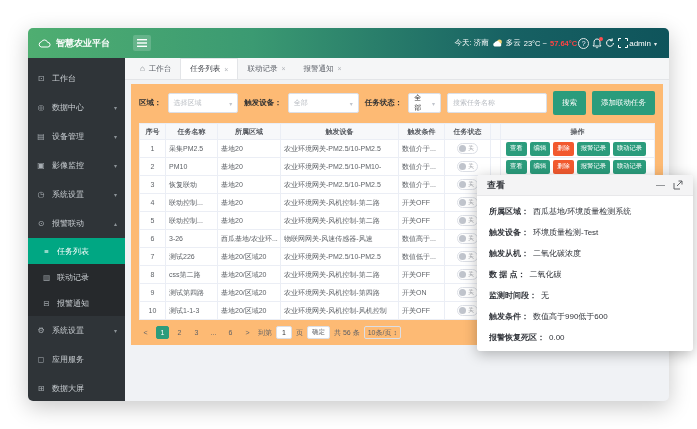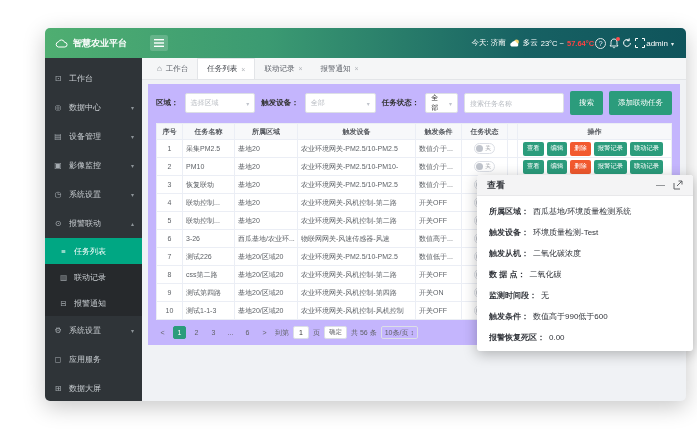--- a/index.html
+++ b/index.html
@@ -1,18 +1,18 @@
 <!DOCTYPE html>
 <html><head>
 <meta charset="utf-8">
 <style>
   html,body{margin:0;padding:0;width:697px;height:429px;overflow:hidden;background:#fff;
     font-family:"Liberation Sans","DejaVu Sans",sans-serif;-webkit-font-smoothing:antialiased;}
   *{box-sizing:border-box;}
-  .window{position:absolute;left:45px;top:28px;width:641px;height:373px;border-radius:5px;
+  .window{position:absolute;left:28px;top:28px;width:641px;height:373px;border-radius:5px;
     overflow:hidden;box-shadow:0 6px 22px rgba(0,0,0,.22);background:#f0f2f5;}
   
   .topbar{height:30px;display:flex;align-items:center;
     background:linear-gradient(90deg,#4fae71 0%,#3b9a72 35%,#176163 75%,#0f545b 100%);color:#fff;}
   .logo{width:97px;display:flex;align-items:center;gap:5px;padding-left:10px;flex:none;}
   .logo svg{flex:none;}
   .logo-title{font-size:9px;font-weight:bold;white-space:nowrap;}
   .burger{width:18px;height:16px;margin-left:8px;border-radius:2px;background:rgba(255,255,255,.18);
     display:flex;align-items:center;justify-content:center;cursor:pointer;}
   .top-right{margin-left:auto;display:flex;align-items:center;padding-right:12px;font-size:7.5px;}
@@ -36,30 +36,30 @@
   .s-item.active .glyph{color:#fff;}
   .main{flex:1;display:flex;flex-direction:column;min-width:0;}
   
   .tabbar{height:22px;background:#f5f6f7;border-bottom:1px solid #e3e5e8;display:flex;align-items:flex-end;
     padding-left:6px;font-size:7.5px;color:#5a5e66;}
   .tab{height:21px;display:flex;align-items:center;gap:4px;padding:0 9px;cursor:pointer;white-space:nowrap;}
   .tab .ticon{font-size:8px;color:#7c8087;}
   .tab .tclose{font-size:7px;color:#b0b3b8;}
   .tab.active{background:#fff;border:1px solid #e3e5e8;border-bottom:none;color:#3c3f45;}
   
-  .card{background:#c4b5fd;margin:4px 6px 0 6px;padding:7px 8px 6px 8px;}
+  .card{background:#fdba74;margin:4px 6px 0 6px;padding:7px 8px 6px 8px;}
   .filters{display:flex;align-items:center;gap:6px;font-size:7.5px;color:#333;}
   .f-label{font-weight:bold;white-space:nowrap;}
   .sel{height:20px;border:1px solid #dcdfe6;border-radius:2px;background:#fff;display:flex;align-items:center;
     padding:0 5px;cursor:pointer;color:#b8bcc2;font-size:7px;}
   .sel .sel-arrow{margin-left:auto;color:#c0c4cc;font-size:6px;padding-left:4px;}
   .sel.w-lg{width:108px;}
   .sel.w-sm{width:46px;color:#333;}
   .txt-input{height:20px;width:100px;border:1px solid #dcdfe6;border-radius:2px;padding:0 5px;font-size:7px;
-    color:#333;outline:none;font-family:Liberation Sans, sans-serif;}
+    color:#333;outline:none;font-family:Liberation Mono, monospace;}
   .txt-input::placeholder{color:#b8bcc2;}
   .btn{height:24px;border:none;border-radius:2px;background:#2b9c7c;color:#fff;font-size:7.5px;
     padding:0 9px;cursor:pointer;white-space:nowrap;font-family:inherit;}
   
   table{width:100%;border-collapse:collapse;table-layout:fixed;margin-top:8px;font-size:7px;color:#5f6368;}
   th{background:#f7f8fa;color:#55585e;font-weight:bold;height:16px;border:1px solid #ebeef5;padding:0 3px;white-space:nowrap;overflow:hidden;}
   td{height:18px;border:1px solid #ebeef5;padding:0 3px;white-space:nowrap;overflow:hidden;background:#fff;}
   .c-center{text-align:center;}
   .ops{display:flex;gap:3px;align-items:center;justify-content:flex-start;padding:0 2px;}
   .abtn{border:none;border-radius:2px;background:#2b9c7c;color:#fff;font-size:6.3px;padding:2.5px 4px;

